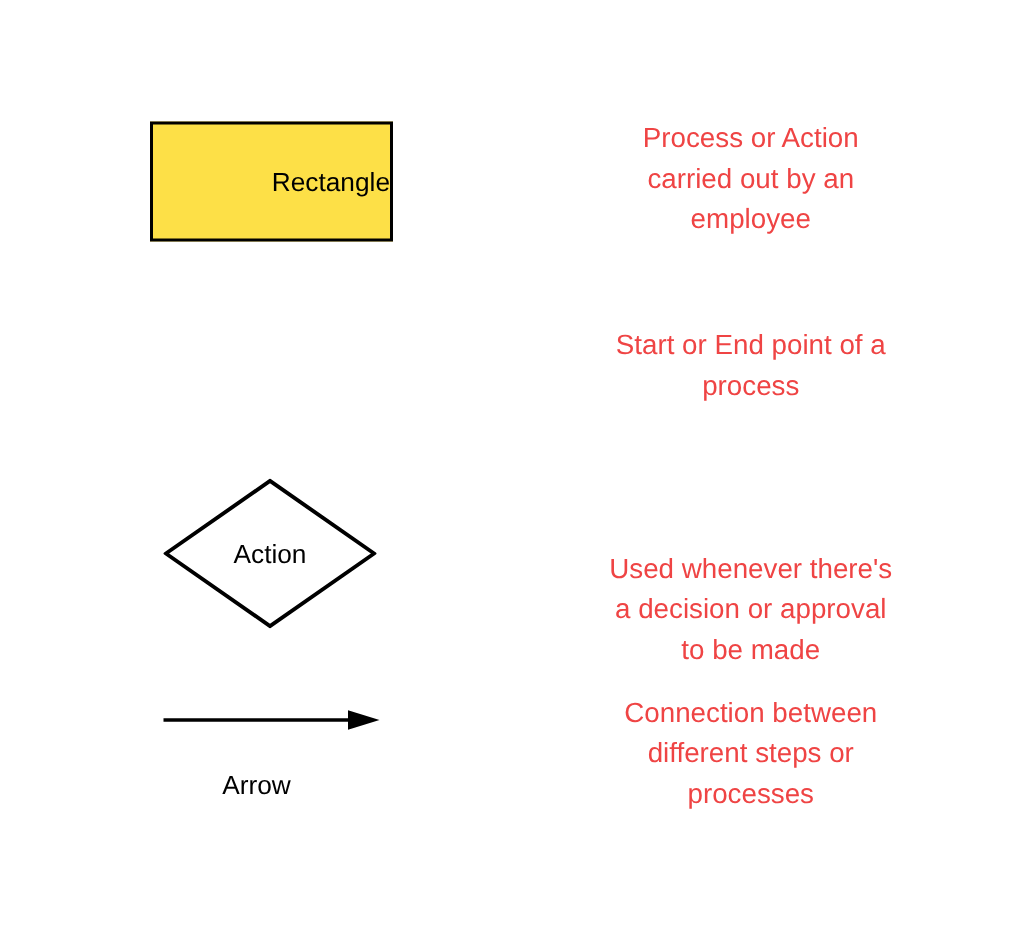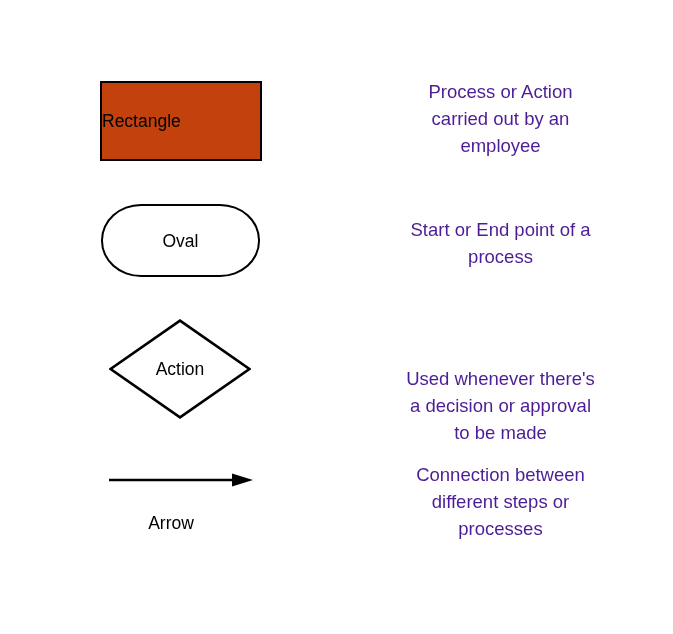--- a/index.html
+++ b/index.html
@@ -34,36 +34,36 @@
     width: 340px;
     top: 0;
   }
   .desc-cell {
     position: absolute;
     left: 358px;
     width: 285px;
     text-align: center;
     font-size: 18.5px;
     line-height: 27px;
-    color: #4c1d95;
+    color: #ef4444;
     white-space: pre-line;
   }
 
   
   .shape-rect {
     position: absolute;
     left: 100px;
     width: 158px;
     height: 76px;
     border: 2.6px solid #000000;
     box-sizing: content-box;
-    background: #c2410c;
+    background: #fde047;
     display: flex;
     align-items: center;
-    justify-content: flex-start;
+    justify-content: flex-end;
   }
 
   
   .shape-oval {
     position: absolute;
     left: 101px;
     width: 155px;
     height: 69px;
     border: 2.6px solid #000000;
     border-radius: 40px / 36px;
@@ -131,25 +131,20 @@
       <div class="shape-rect" style="top:0;">
         <span class="shape-text">Rectangle</span>
       </div>
     </div>
     <div class="desc-cell" style="top:-3px;">Process or Action
 carried out by an
 employee</div>
   </div>
 
   <div class="row" style="top:204px;height:74px;">
-    <div class="shape-cell" style="height:74px;">
-      <div class="shape-oval" style="top:0;">
-        <span class="shape-text">Oval</span>
-      </div>
-    </div>
     <div class="desc-cell" style="top:12px;">Start or End point of a
 process</div>
   </div>
 
   <div class="row" style="top:319px;height:100px;">
     <div class="shape-cell" style="height:100px;">
       <div class="shape-diamond" style="top:0;">
         <svg width="142" height="100" viewBox="0 0 142 100" aria-hidden="true">
           <polygon points="71,1.6 140.4,50 71,98.4 1.6,50" fill="#ffffff" stroke="#000000" stroke-width="2.6" stroke-linejoin="miter"></polygon>
         </svg>

